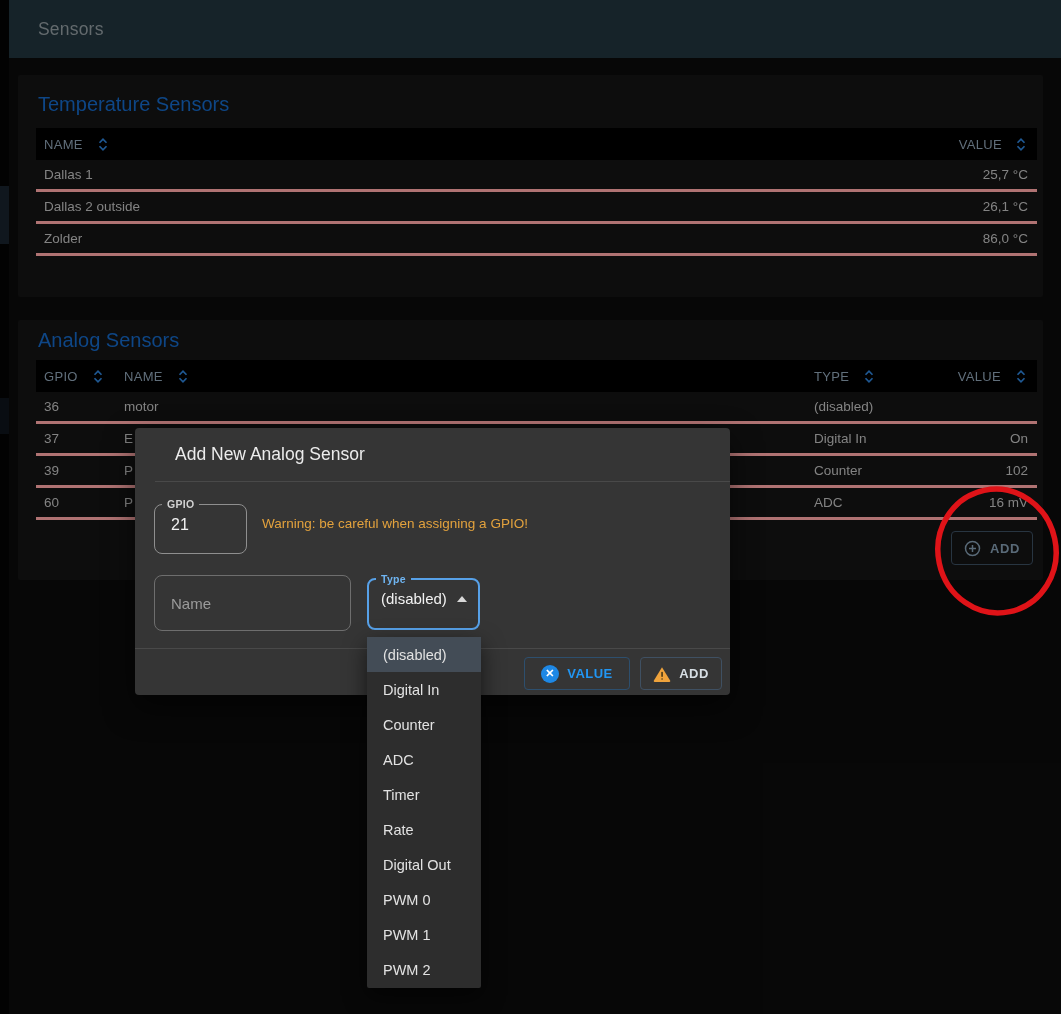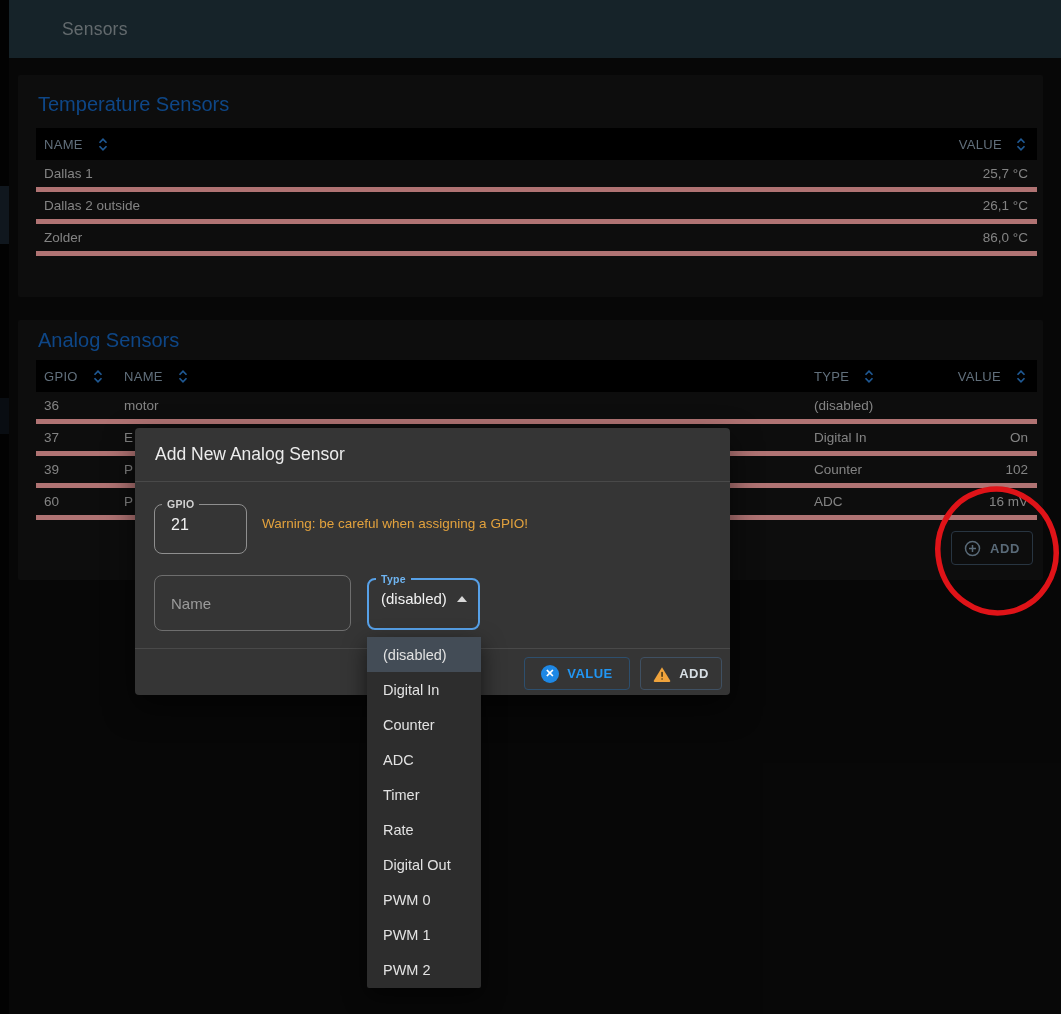--- a/index.html
+++ b/index.html
@@ -6,54 +6,54 @@
   body { background:#0b0b0b; font-family:"Liberation Sans", sans-serif; }
   #app { position:relative; width:1061px; height:1014px; background:#0b0b0b; overflow:hidden; }
 
   
   .left-strip { position:absolute; left:0; top:0; width:9px; height:100%; background:#040404; z-index:1; }
   .strip-seg1 { position:absolute; left:0; top:186px; width:9px; height:58px; background:#17222c; }
   .strip-seg2 { position:absolute; left:0; top:398px; width:9px; height:36px; background:#0e141a; }
 
   
   .appbar { position:absolute; left:9px; top:0; width:1052px; height:58px; background:#20333b; z-index:2; }
-  .appbar-title { position:absolute; left:29px; top:0; line-height:58px; font-size:17.5px; font-weight:500; color:#8e989d; letter-spacing:.2px;margin-left:24px; }
+  .appbar-title { position:absolute; left:29px; top:0; line-height:58px; font-size:17.5px; font-weight:500; color:#8e989d; letter-spacing:.2px; }
 
   
   .card { position:absolute; left:18px; width:1025px; background:#131313; border-radius:2px; z-index:3; }
   #card-temp { top:75px; height:222px; }
   #card-analog { top:320px; height:260px; }
   .section-title { position:absolute; left:20px; font-size:20px; font-weight:500; color:#1565c0; }
   #card-temp .section-title { top:18px; }
   #card-analog .section-title { top:9px; }
 
   
   .tbl { position:absolute; left:18px; right:6px; }
   #card-temp .tbl { top:53px; }
   #card-analog .tbl { top:40px; }
   .thead { display:flex; align-items:center; height:32px; background:#000; color:#8b9fb1; font-size:13px; font-weight:500; letter-spacing:.3px; }
-  .trow { display:flex; align-items:center; height:32px; border-bottom:5px solid #fca5a5; color:#bcbcbc; font-size:13.5px; }
+  .trow { display:flex; align-items:center; height:32px; border-bottom:3px solid #fca5a5; color:#bcbcbc; font-size:13.5px; }
   .hcell { display:flex; align-items:center; gap:13px; }
   .c-name  { flex:1; padding-left:8px; }
   .c-value { width:140px; padding-right:9px; display:flex; justify-content:flex-end; }
   .c-value.hcell { gap:12px; }
   .c-gpio  { width:88px; padding-left:8px; }
   .c-aname { flex:1; }
   .c-type  { width:133px; }
   .c-avalue{ width:90px; padding-right:9px; display:flex; justify-content:flex-end; }
   .sort-icon { display:inline-flex; }
 
   
   .tbl-add-btn { position:absolute; right:10px; top:211px; width:82px; height:34px; border:1px solid #3a4c5e; border-radius:4px; background:transparent; color:#8098ac; font-size:13px; font-weight:600; letter-spacing:.6px; display:flex; align-items:center; justify-content:center; gap:9px; cursor:pointer; font-family:inherit; }
 
   
   .backdrop { position:absolute; inset:0; background:rgba(0,0,0,.30); z-index:5; }
 
   
-  .dialog { position:absolute; left:135px; top:428px; width:595px; height:267px; background:#353535; border-radius:4px; box-shadow:0 12px 30px rgba(0,0,0,.55); z-index:10; }
+  .dialog { position:absolute; left:135px; top:428px; width:595px; height:267px; background:#353535; border-radius:4px; box-shadow:0 12px 30px rgba(0,0,0,.55); z-index:10;padding-left:20px; }
   .dialog-header { height:54px; border-bottom:1px solid #494949; display:flex; align-items:center; padding-left:20px; }
   .dialog-title { font-size:17.5px; font-weight:500; color:#ececec; }
   .field { position:absolute; border-radius:8px; min-width:0; }
   fieldset.field legend { font-size:10.5px; font-weight:600; padding:0 5px; margin-left:7px; letter-spacing:.3px; }
   .gpio-field { left:19px; top:70px; width:93px; height:56px; border:1px solid #8f8f8f; }
   .gpio-field legend { color:#d2d2d2; }
   .gpio-field input { background:transparent; border:none; outline:none; color:#f1f1f1; font-size:16px; font-weight:500; width:55px; padding:6px 0 0 16px; font-family:inherit; }
   .warning-text { position:absolute; left:127px; top:88px; color:#e3a23d; font-size:13.5px; }
   .name-field { left:19px; top:147px; width:197px; height:56px; border:1px solid #6e6e6e; display:flex; align-items:center; }
   .name-field input { background:transparent; border:none; outline:none; color:#e8e8e8; font-size:15px; width:170px; padding-left:16px; font-family:inherit; }

